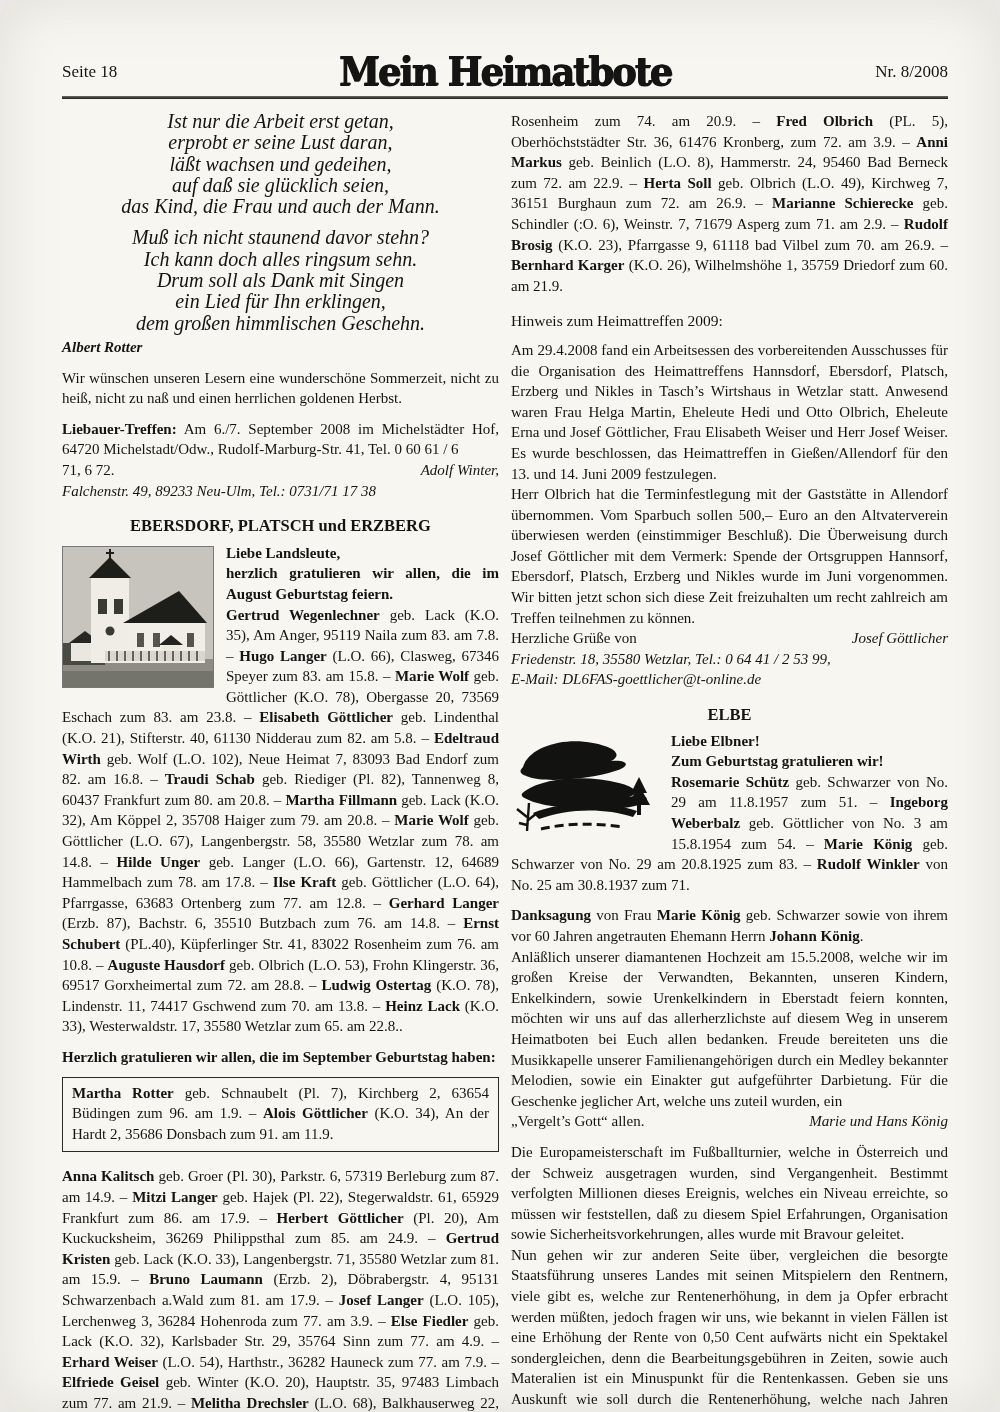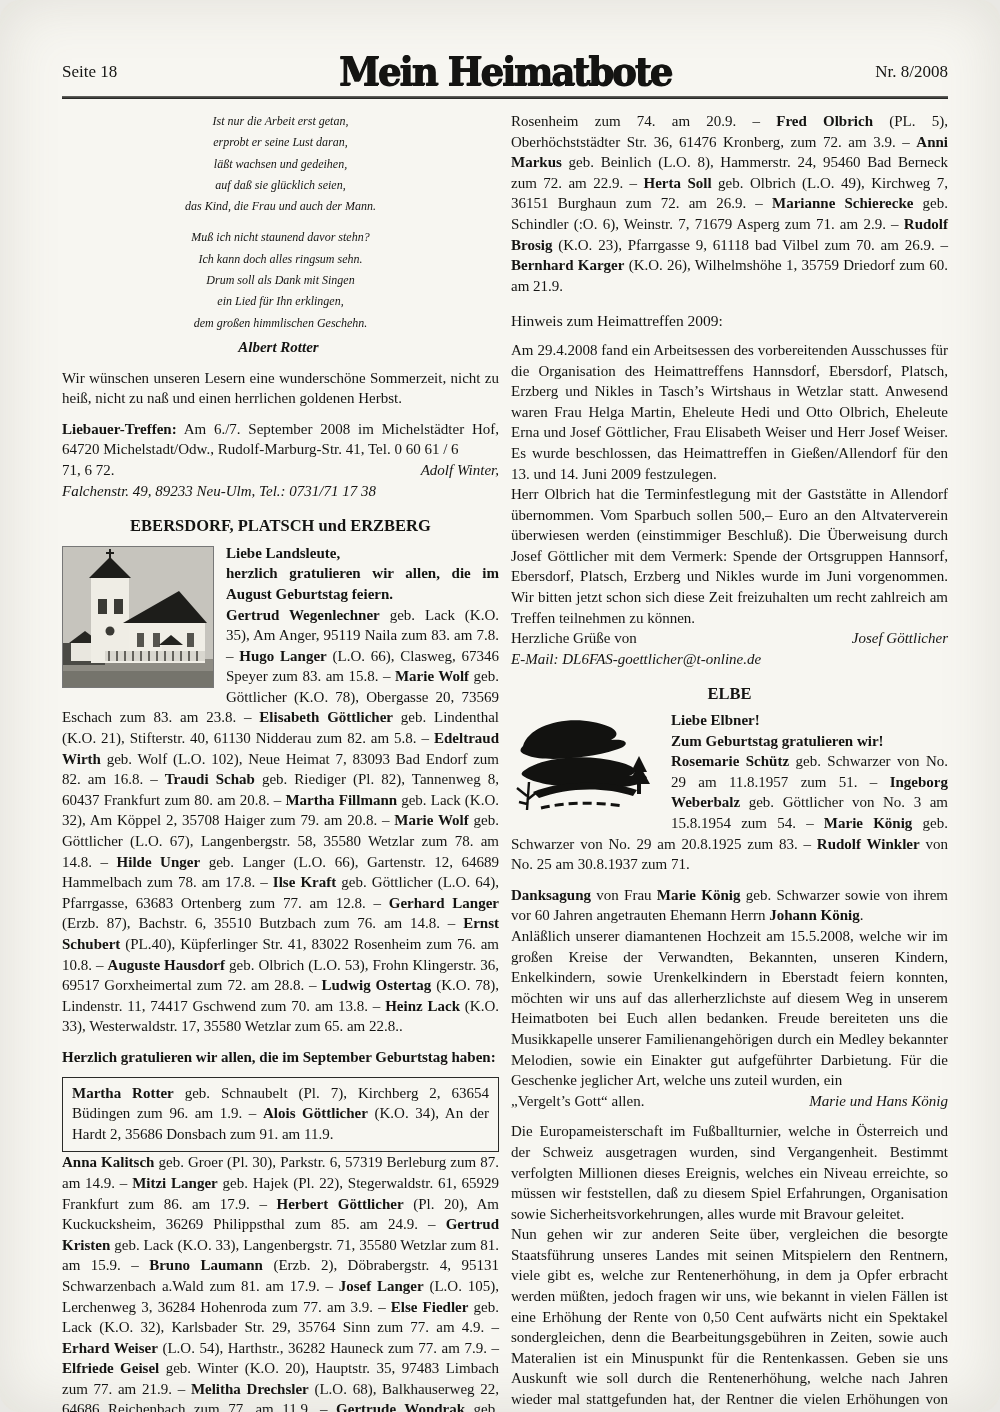--- a/index.html
+++ b/index.html
@@ -16,31 +16,31 @@
             letter-spacing:-2px;transform:scaleY(1.08);
             text-shadow:1px 0 0 #141412, 0 1px 0 #141412;}
   .rule{height:3px;background:linear-gradient(#6a6a66,#1c1c1a);margin-top:6px;}
   
   .cols{display:flex;gap:12px;margin-top:12px;}
   .col{width:437px;font-size:15px;line-height:20.6px;}
   .col p{margin:0;text-align:justify;}
   .gap{height:10px;}
   .gap-lg{height:15px;}
   b{font-weight:bold;}
-  .poem{text-align:center;font-style:italic;font-size:12px;line-height:21.3px;}
-  .poem-author{text-align:center;font-style:italic;font-weight:bold;padding-right:4px;margin-top:3px;}
+  .poem{text-align:center;font-style:italic;font-size:20px;line-height:21.3px;}
+  .poem-author{text-align:left;font-style:italic;font-weight:bold;padding-right:4px;margin-top:3px;}
   .flexline{display:flex;justify-content:space-between;align-items:baseline;}
   .sig{font-style:italic;}
   .right-it{text-align:left;font-style:italic;}
   h2{margin:0;font-size:16.5px;text-align:center;font-weight:bold;}
   h3{margin:0;font-size:15.5px;font-weight:normal;text-align:left;}
   .bold-line{font-weight:bold;text-align:left;padding-left:30px;}
   .photo{float:left;margin:3px 12px 4px 0;border:1px solid #777;display:block;}
   .sketch{float:left;margin:2px 10px 2px 0;display:block;}
-  .box{border:1.6px solid #2a2a28;padding:5px 9px 7px 9px;margin:9px 0 0 0;}
+  .box{border:1.6px solid #2a2a28;padding:5px 9px 7px 9px;margin:9px 0 14px 0;}
   .flow::after{content:"";display:block;clear:both;}
 </style>
 </head>
 <body>
 
 <div class="page">
   <div class="inner">
 
     <div class="hdr">
       <span class="hdr-page">Seite 18</span>
@@ -142,20 +142,21 @@
 
         <div class="gap-lg"></div>
         <h3>Hinweis zum Heimattreffen 2009:</h3>
         <div class="gap" style="height:8px;"></div>
         <p>Am 29.4.2008 fand ein Arbeitsessen des vorbereitenden Ausschusses für die Organisation des Heimattreffens Hannsdorf, Ebersdorf, Platsch, Erzberg und Nikles in Tasch’s Wirtshaus in Wetzlar statt. Anwesend waren Frau Helga Martin, Eheleute Hedi und Otto Olbrich, Eheleute Erna und Josef Göttlicher, Frau Elisabeth Weiser und Herr Josef Weiser. Es wurde beschlossen, das Heimattreffen in Gießen/Allendorf für den 13. und 14. Juni 2009 festzulegen.</p>
         <p>Herr Olbrich hat die Terminfestlegung mit der Gaststätte in Allendorf übernommen. Vom Sparbuch sollen 500,– Euro an den Altvaterverein überwiesen werden (einstimmiger Beschluß). Die Überweisung durch Josef Göttlicher mit dem Vermerk: Spende der Ortsgruppen Hannsorf, Ebersdorf, Platsch, Erzberg und Nikles wurde im Juni vorgenommen. Wir bitten jetzt schon sich diese Zeit freizuhalten um recht zahlreich am Treffen teilnehmen zu können.</p>
         <div class="flexline">
           <span>Herzliche Grüße von</span>
           <span class="sig">Josef Göttlicher</span>
         </div>
+        <div class="right-it">Friedenstr. 18, 35580 Wetzlar, Tel.: 0 64 41 / 2 53 99,</div>
         <div class="right-it">E-Mail: DL6FAS-goettlicher@t-online.de</div>
 
         <div class="gap-lg"></div>
         <h2>ELBE</h2>
         <div class="gap" style="height:5px;"></div>
 
         <div class="flow">
           <svg class="sketch" width="150" height="108" viewBox="0 0 150 108">
             <rect width="150" height="108" fill="none"></rect>
             <path d="M12,34 C18,14 52,4 82,10 C104,14 112,22 100,28 C118,26 120,34 104,38 C80,46 34,50 18,44 C8,41 8,38 12,34 Z" fill="#121210"></path>

